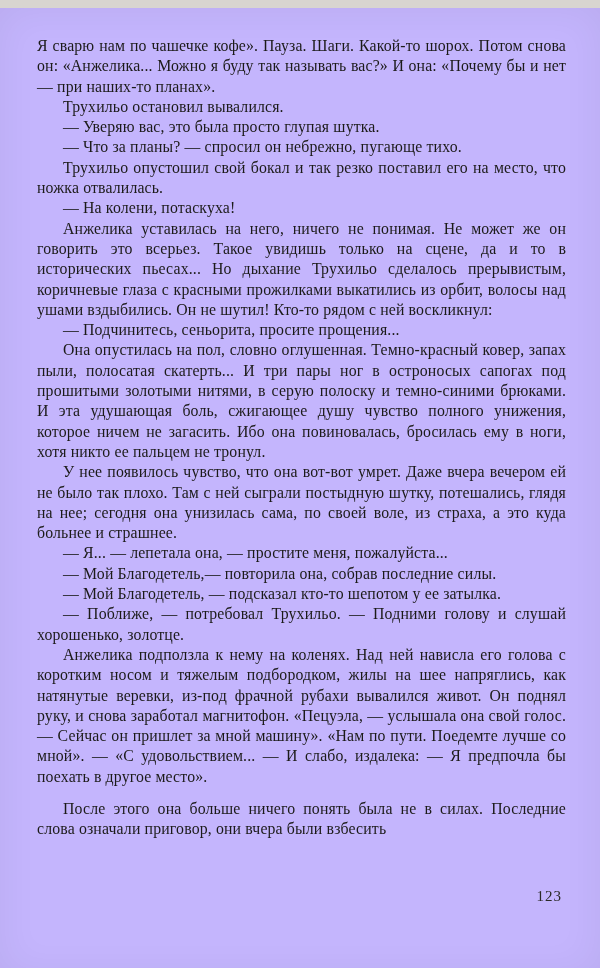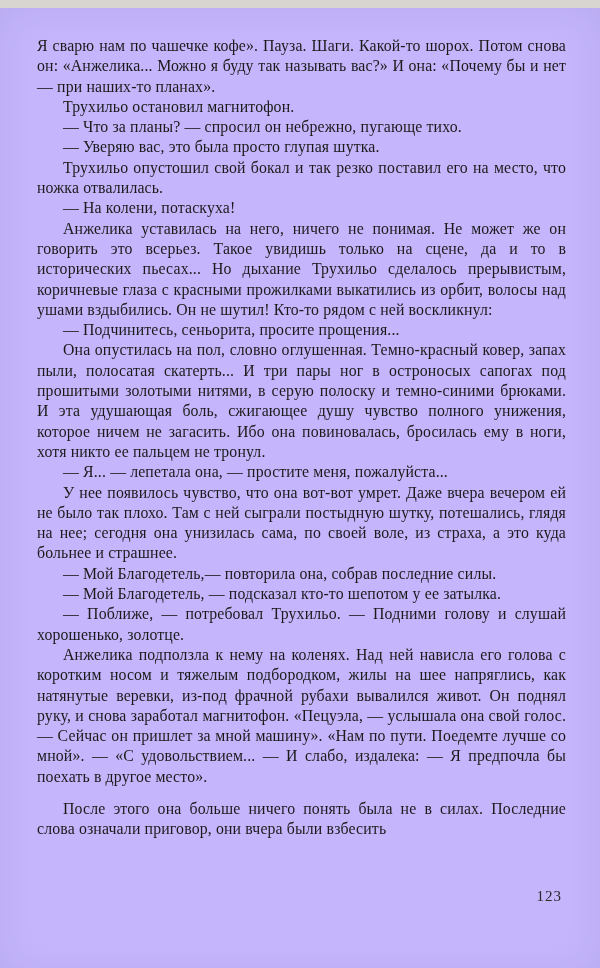--- a/index.html
+++ b/index.html
@@ -47,30 +47,30 @@
     font-size: 15px;
     letter-spacing: 1px;
   }
 </style>
 </head>
 <body>
 
 <div class="page">
   <div class="text-block">
       <p class="para">Я сварю нам по чашечке кофе». Пауза. Шаги. Какой-то шорох. Потом снова он: «Анжелика... Можно я буду так называть вас?» И она: «Почему бы и нет — при наших-то планах».</p>
-      <p class="para indent">Трухильо остановил магнитофон.</p>
+      <p class="para indent">Трухильо остановил вывалился.</p>
+      <p class="para indent">— Уверяю вас, это была просто глупая шутка.</p>
       <p class="para indent">— Что за планы? — спросил он небрежно, пугающе тихо.</p>
-      <p class="para indent">— Уверяю вас, это была просто глупая шутка.</p>
       <p class="para indent">Трухильо опустошил свой бокал и так резко поставил его на место, что ножка отвалилась.</p>
       <p class="para indent">— На колени, потаскуха!</p>
       <p class="para indent">Анжелика уставилась на него, ничего не понимая. Не может же он говорить это всерьез. Такое увидишь только на сцене, да и то в исторических пьесах... Но дыхание Трухильо сделалось прерывистым, коричневые глаза с красными прожилками выкатились из орбит, волосы над ушами вздыбились. Он не шутил! Кто-то рядом с ней воскликнул:</p>
       <p class="para indent">— Подчинитесь, сеньорита, просите прощения...</p>
       <p class="para indent">Она опустилась на пол, словно оглушенная. Темно-красный ковер, запах пыли, полосатая скатерть... И три пары ног в остроносых сапогах под прошитыми золотыми нитями, в серую полоску и темно-синими брюками. И эта удушающая боль, сжигающее душу чувство полного унижения, которое ничем не загасить. Ибо она повиновалась, бросилась ему в ноги, хотя никто ее пальцем не тронул.</p>
+      <p class="para indent">У нее появилось чувство, что она вот-вот умрет. Даже вчера вечером ей не было так плохо. Там с ней сыграли постыдную шутку, потешались, глядя на нее; сегодня она унизилась сама, по своей воле, из страха, а это куда больнее и страшнее.</p>
       <p class="para indent">— Я... — лепетала она, — простите меня, пожалуйста...</p>
-      <p class="para indent">У нее появилось чувство, что она вот-вот умрет. Даже вчера вечером ей не было так плохо. Там с ней сыграли постыдную шутку, потешались, глядя на нее; сегодня она унизилась сама, по своей воле, из страха, а это куда больнее и страшнее.</p>
       <p class="para indent">— Мой Благодетель,— повторила она, собрав последние силы.</p>
       <p class="para indent">— Мой Благодетель, — подсказал кто-то шепотом у ее затылка.</p>
       <p class="para indent">— Поближе, — потребовал Трухильо. — Подними голову и слушай хорошенько, золотце.</p>
       <p class="para indent">Анжелика подползла к нему на коленях. Над ней нависла его голова с коротким носом и тяжелым подбородком, жилы на шее напряглись, как натянутые веревки, из-под фрачной рубахи вывалился живот. Он поднял руку, и снова заработал магнитофон. «Пецуэла, — услышала она свой голос. — Сейчас он пришлет за мной машину». «Нам по пути. Поедемте лучше со мной». — «С удовольствием... — И слабо, издалека: — Я предпочла бы поехать в другое место».</p>
       <p class="para indent gap-before">После этого она больше ничего понять была не в силах. Последние слова означали приговор, они вчера были взбесить</p>
     </div>
   <div class="page-number">123</div>
 </div>
 
 </body></html>

